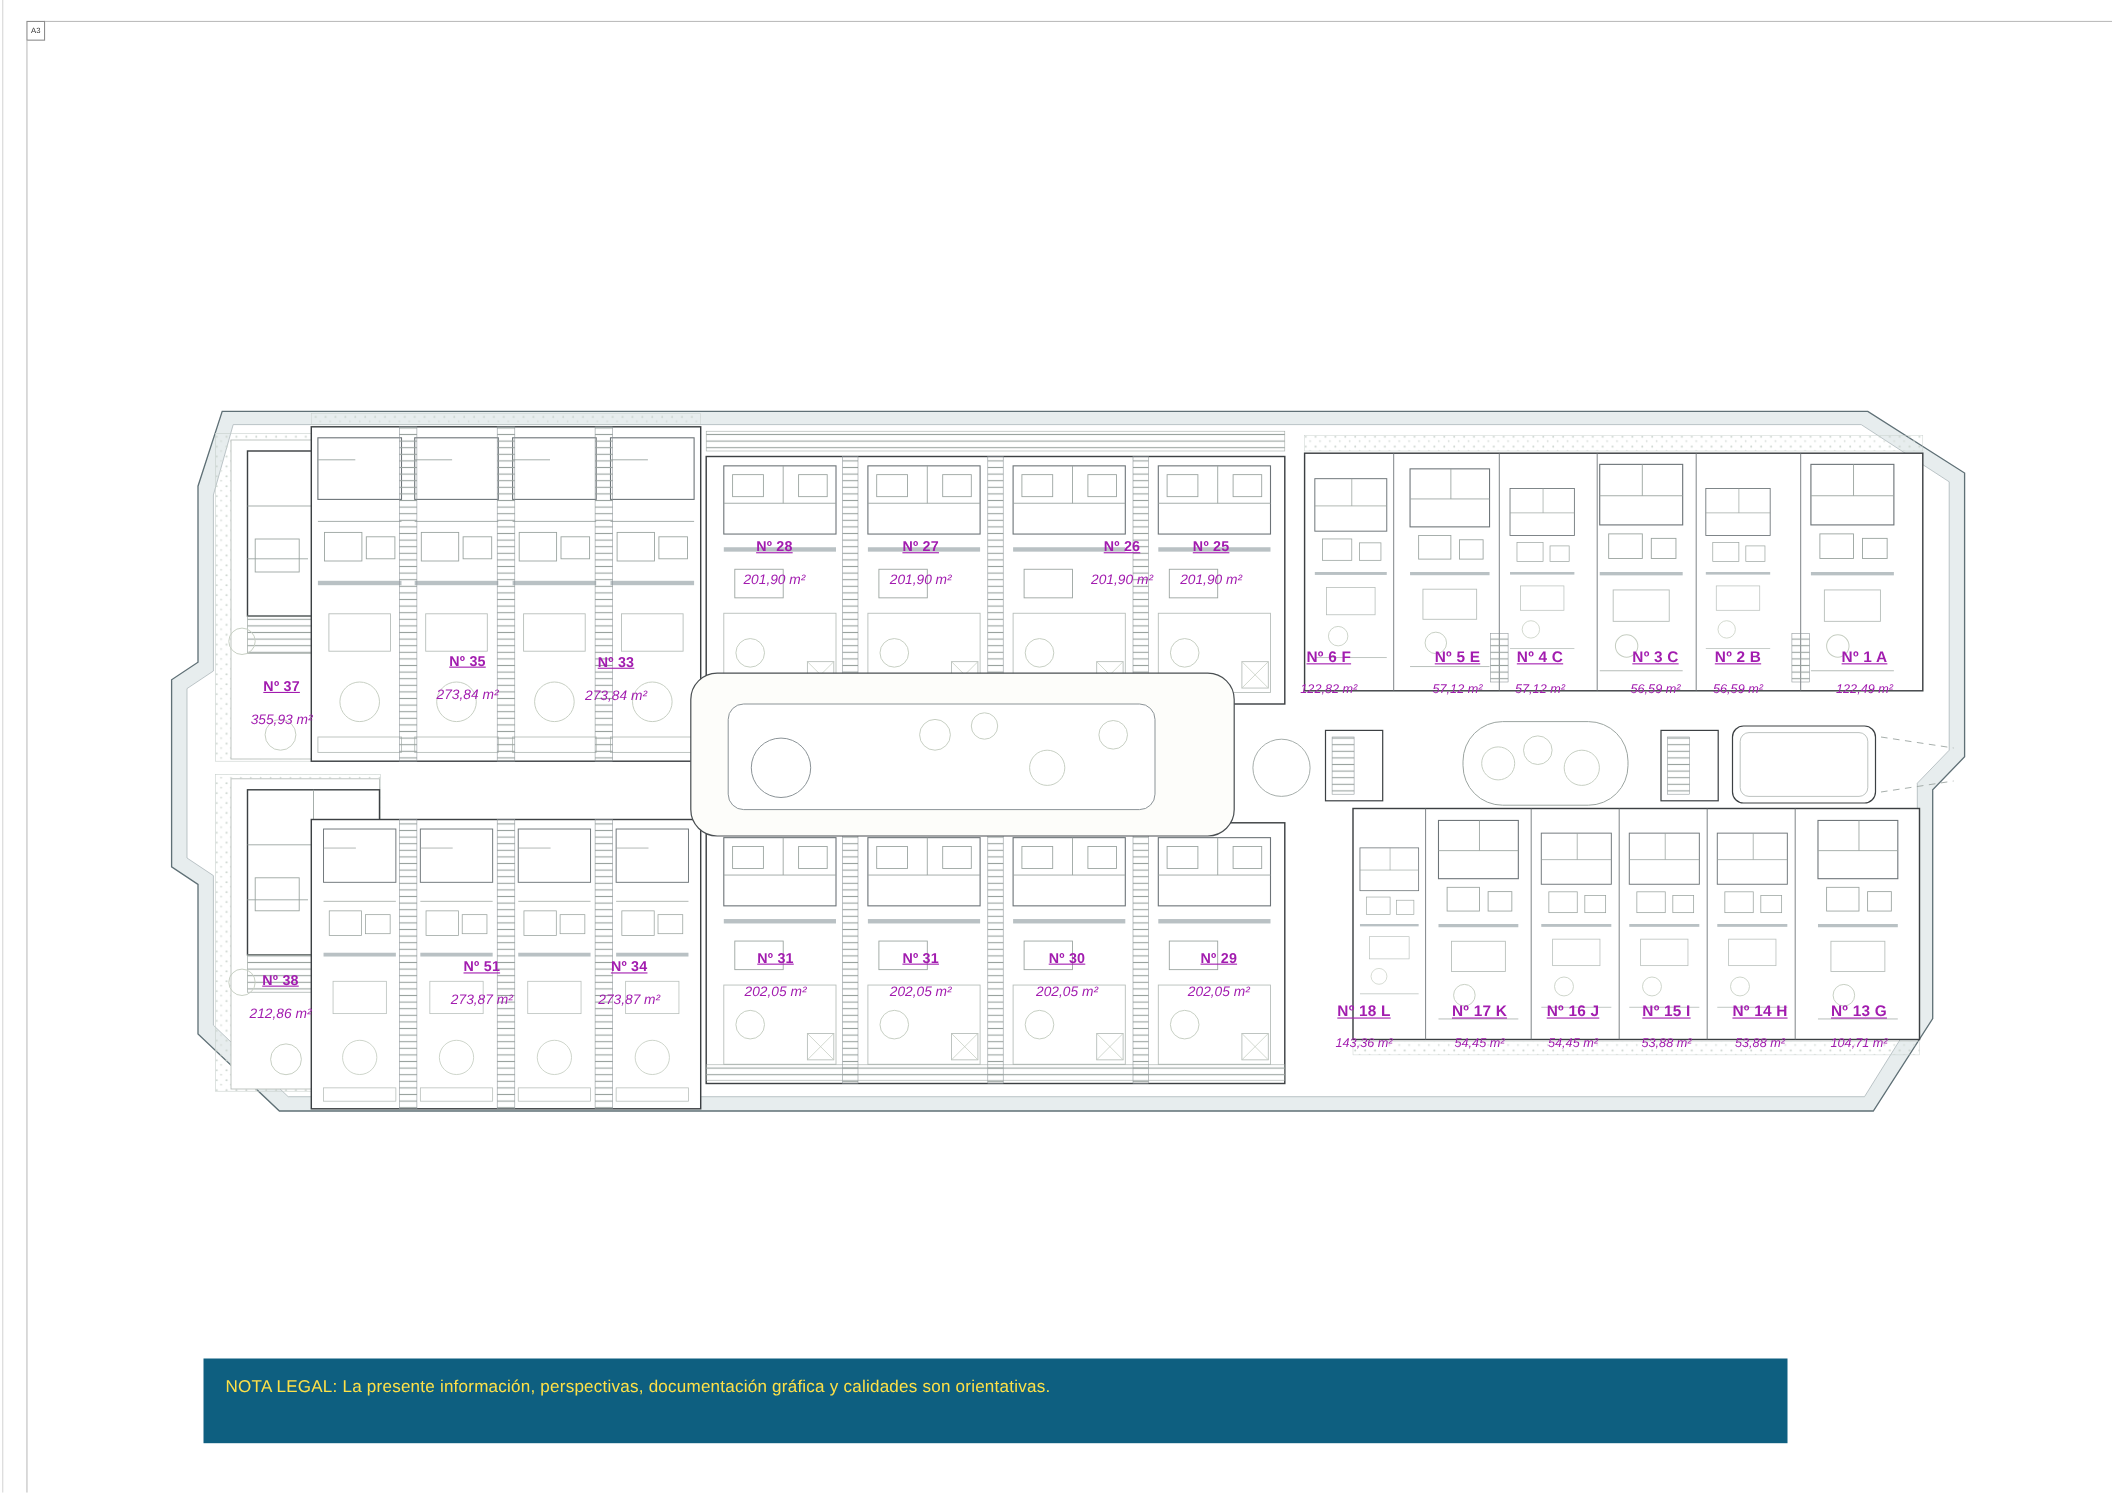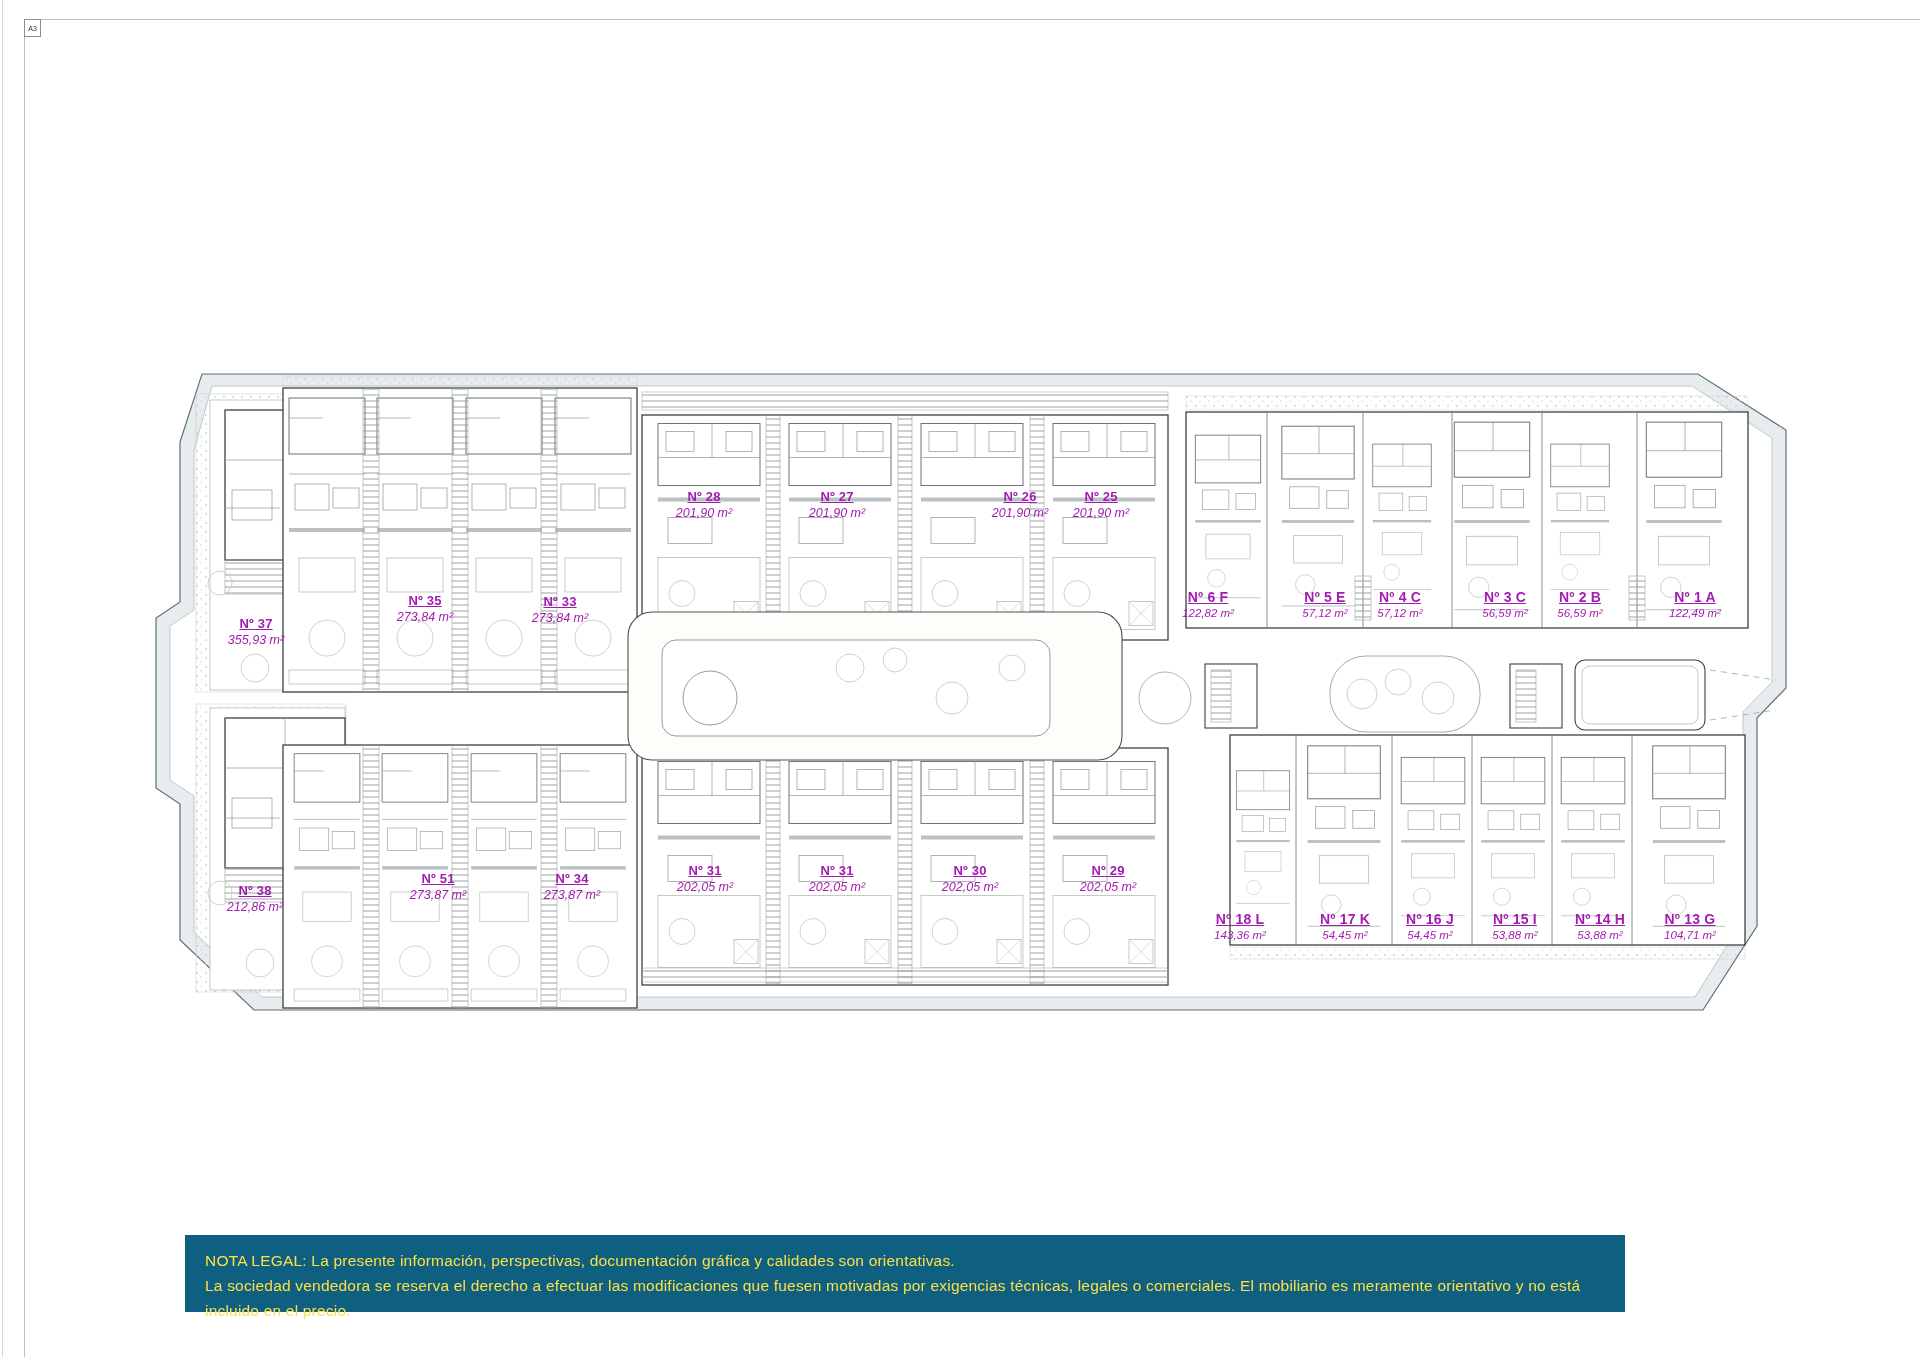--- a/index.html
+++ b/index.html
@@ -15,21 +15,21 @@
              font-size:7px;color:#333;background:#fff;}
 
   
   .plan-wrap{position:absolute;left:150px;top:368px;width:1640px;height:650px;}
   .plan-wrap svg{display:block;}
 
   
   .lbl{position:absolute;transform:translateX(-50%);text-align:center;line-height:1.12;
        white-space:nowrap;color:#a21caf;}
   .lbl .u-name{font-weight:bold;font-size:13px;text-decoration:underline;letter-spacing:.2px;}
-  .lbl .u-area{font-style:italic;font-size:12.5px;margin-top:1px;}
+  .lbl .u-area{font-style:italic;font-size:12.5px;margin-top:15px;}
   .lbl.sm .u-name{font-size:14px;}
   .lbl.sm .u-area{font-size:11.5px;}
 
   
   .legal-bar{position:absolute;left:185px;top:1235px;width:1440px;height:77px;
              box-sizing:border-box;padding:13px 0 0 20px;}
   .legal-bar .legal-line{font-size:15.5px;line-height:25px;letter-spacing:.2px;}
 </style>
 </head>
 <body>
@@ -294,15 +294,14 @@
   <div class="u-area">53,88 m²</div>
 </div>
 <div class="lbl sm" style="left:1690px;top:912px;">
   <div class="u-name">Nº 13 G</div>
   <div class="u-area">104,71 m²</div>
 </div>
 
 <div class="legal-bar" style="background-color: rgb(14, 95, 128);">
   <div style="color: #fde047;">
     <div class="legal-line">NOTA LEGAL: La presente información, perspectivas, documentación gráfica y calidades son orientativas.</div>
-    <div class="legal-line">La sociedad vendedora se reserva el derecho a efectuar las modificaciones que fuesen motivadas por exigencias técnicas, legales o comerciales. El mobiliario es meramente orientativo y no está incluido en el precio.</div>
   </div>
 </div>
 
 </body></html>

